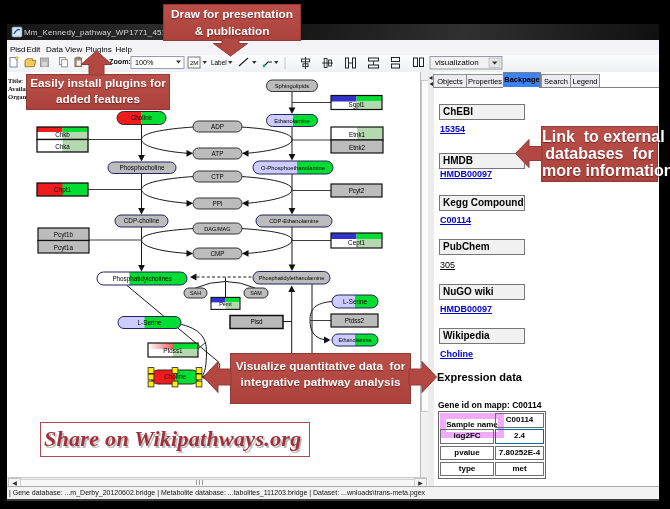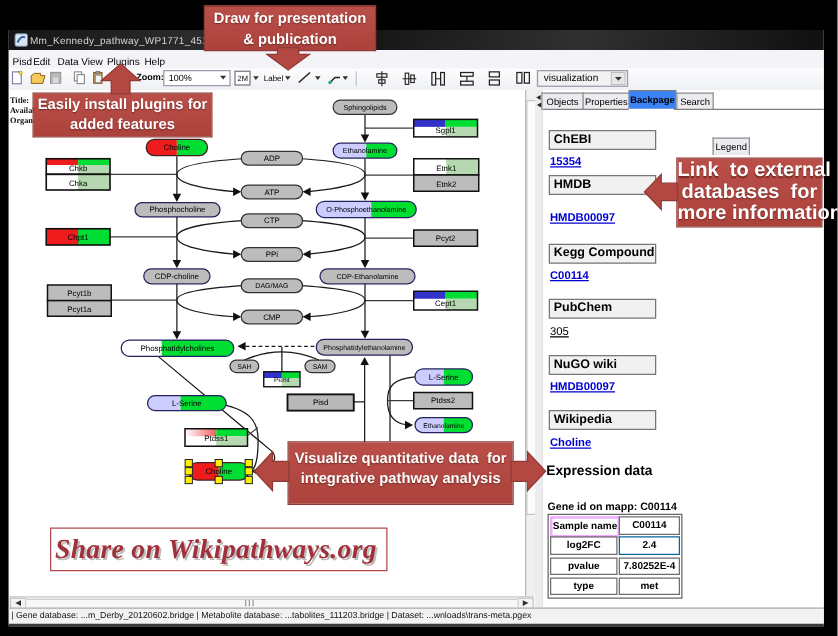--- a/index.html
+++ b/index.html
@@ -60,41 +60,41 @@
 <div class="abs" id="infobox">Title:<br>Availabi<br>Organis</div>
 <div class="abs" id="vscroll"></div>
 <div class="abs" id="vthumb"></div>
 <div class="abs" id="splitter"></div>
 <div class="abs" id="rpanel"></div>
 
 <div class="tab" style="left:433px;width:32px;">Objects</div>
 <div class="tab" style="left:466px;width:36px;">Properties</div>
 <div class="tab" style="left:503px;width:36px;top:72px;height:15px;background:#3b82f6;border-color:#7f7f7f;font-weight:bold;">Backpage</div>
 <div class="tab" style="left:541px;width:28px;">Search</div>
-<div class="tab" style="left:570px;width:28px;margin-top:36px;">Legend</div>
+<div class="tab" style="left:570px;width:28px;">Legend</div>
 <div class="abs" id="tabline"></div>
 <div class="abs" style="left:503px;top:87px;width:36px;height:1px;background:#fff;z-index:5;"></div>
 
 <div class="sect" style="top:104px;">ChEBI</div>
 <div class="lnk" style="top:124px;">15354</div>
-<div class="sect" style="top:140px;">HMDB</div>
+<div class="sect" style="top:153px;">HMDB</div>
 <div class="lnk" style="top:169px;">HMDB00097</div>
 <div class="sect" style="top:194.5px;">Kegg Compound</div>
 <div class="lnk" style="top:215px;">C00114</div>
 <div class="sect" style="top:239px;">PubChem</div>
 <div class="ptxt" style="top:260px;">305</div>
 <div class="sect" style="top:283.5px;">NuGO wiki</div>
 <div class="lnk" style="top:304px;">HMDB00097</div>
 <div class="sect" style="top:328px;">Wikipedia</div>
 <div class="lnk" style="top:348.5px;">Choline</div>
 <div class="abs" style="left:437px;top:371px;font-size:11px;font-weight:bold;">Expression data</div>
 <div class="abs" style="left:438px;top:400px;font-size:8.5px;font-weight:bold;">Gene id on mapp: C00114</div>
 
 <div class="abs" id="xtable" style="left:438px;top:411px;width:106px;height:66px;border:1px solid #666;"></div>
-<div class="abs" style="left:440px;top:413.0px;width:52px;height:12.5px;border:2px solid #f0abfc;font-size:8px;font-weight:bold;text-align:center;line-height:12.5px;z-index:6;white-space:nowrap;">Sample name</div>
+<div class="abs" style="left:440px;top:413.0px;width:52px;height:12.5px;border:6px solid #f0abfc;font-size:8px;font-weight:bold;text-align:center;line-height:12.5px;z-index:6;white-space:nowrap;">Sample name</div>
 <div class="abs" style="left:495px;top:413.0px;width:47px;height:12.5px;border:1px solid #6e6e6e;font-size:8px;font-weight:bold;text-align:center;line-height:12.5px;z-index:6;white-space:nowrap;">C00114</div>
 <div class="abs" style="left:440px;top:429.3px;width:52px;height:12.5px;border:1px solid #6e6e6e;font-size:8px;font-weight:bold;text-align:center;line-height:12.5px;z-index:6;white-space:nowrap;">log2FC</div>
 <div class="abs" style="left:495px;top:429.3px;width:47px;height:12.5px;border:1px solid #0369a1;font-size:8px;font-weight:bold;text-align:center;line-height:12.5px;z-index:6;white-space:nowrap;">2.4</div>
 <div class="abs" style="left:440px;top:445.6px;width:52px;height:12.5px;border:1px solid #6e6e6e;font-size:8px;font-weight:bold;text-align:center;line-height:12.5px;z-index:6;white-space:nowrap;">pvalue</div>
 <div class="abs" style="left:495px;top:445.6px;width:47px;height:12.5px;border:1px solid #6e6e6e;font-size:8px;font-weight:bold;text-align:center;line-height:12.5px;z-index:6;white-space:nowrap;">7.80252E-4</div>
 <div class="abs" style="left:440px;top:461.9px;width:52px;height:12.5px;border:1px solid #6e6e6e;font-size:8px;font-weight:bold;text-align:center;line-height:12.5px;z-index:6;white-space:nowrap;">type</div>
 <div class="abs" style="left:495px;top:461.9px;width:47px;height:12.5px;border:1px solid #6e6e6e;font-size:8px;font-weight:bold;text-align:center;line-height:12.5px;z-index:6;white-space:nowrap;">met</div>
 
 <div class="abs" id="hscroll"></div>
 <div class="sbtn" style="left:8px;top:477.5px;">◀</div>

